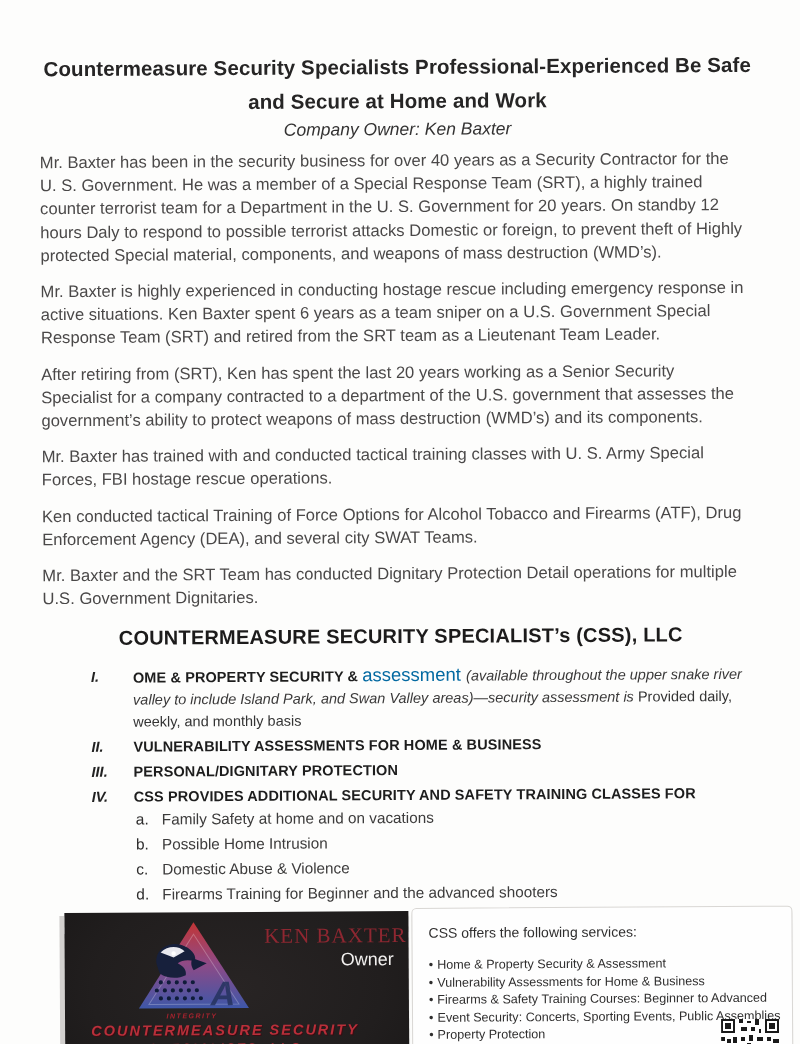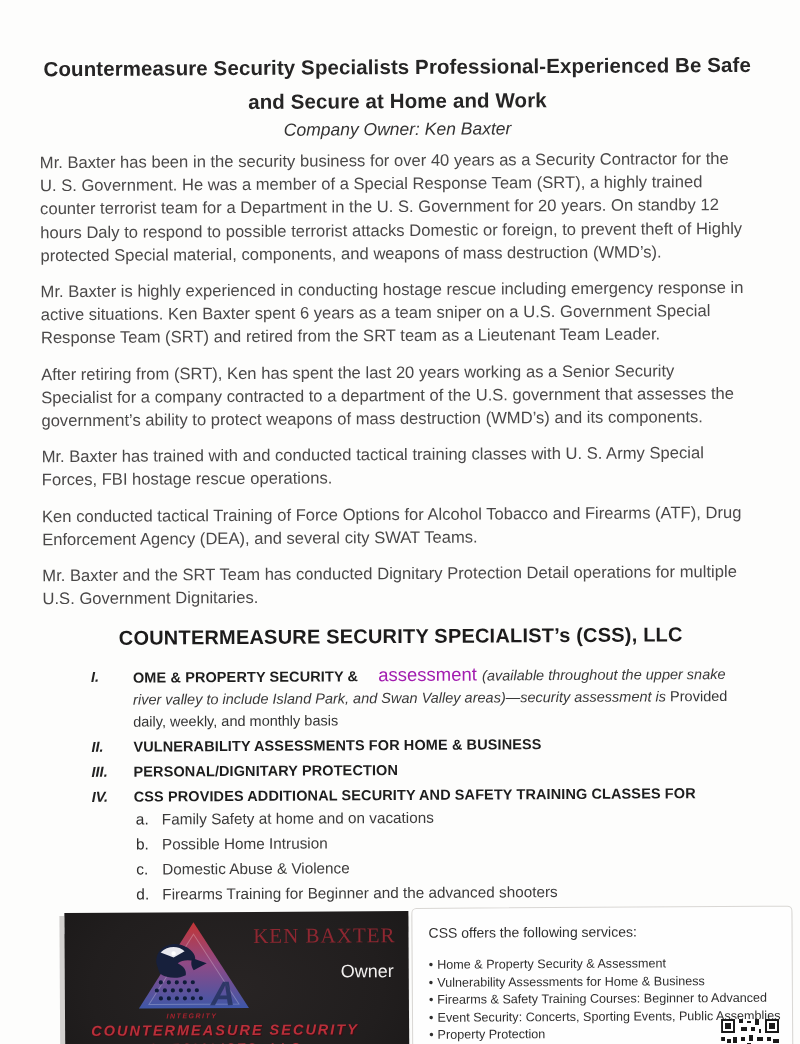--- a/index.html
+++ b/index.html
@@ -42,48 +42,48 @@
   }
   .roman-list { margin-left: 48px; }
   .roman-item { display: flex; margin-bottom: 3px; }
   .roman-num {
     flex: 0 0 42px;
     font-style: italic; font-weight: bold;
     font-size: 14.5px; color: #222; line-height: 22px;
   }
   .roman-text { flex: 1; font-size: 14.5px; line-height: 22px; color: #333; padding-right: 16px; }
   .roman-text .b-label { font-weight: bold; color: #1d1d1d; letter-spacing: 0.1px; }
-  .roman-text .big-word { font-size: 18.5px; color: #a21caf; margin-left: 16px; }
+  .roman-text .big-word { font-size: 18.5px; color: #0369a1; }
   .roman-text .it { font-style: italic; color: #3a3939; }
   .letter-list { margin-left: 92px; margin-top: 3px; }
   .letter-item { display: flex; margin-bottom: 7px; }
   .letter-num { flex: 0 0 26px; font-size: 15.5px; color: #2e2d2d; }
   .letter-text { font-size: 15.3px; color: #3c3b3b; }
 
   .cards-row {
     display: flex; align-items: flex-start;
     margin-top: 9px; margin-left: 20px;
     gap: 3px;
   }
   .biz-card {
     position: relative;
     width: 344px; height: 189px;
     background: radial-gradient(ellipse at 50% 40%, #282424 0%, #211e1e 60%, #191717 100%);
     box-shadow: -5px 3px 0 #d2d0ce, 0 4px 2px rgba(0,0,0,0.15);
     flex: 0 0 344px;
   }
   .logo-wrap { position: absolute; left: 62px; top: 8px; width: 130px; }
   .card-name {
-    position: absolute; right: 13px; top: 12px;
+    position: absolute; right: 2px; top: 12px;
     font-family: "Liberation Serif", serif;
     font-size: 21px; letter-spacing: 1px;
     color: #8e2731;
   }
   .card-role {
-    position: absolute; right: 15px; top: 50px;
+    position: absolute; right: 15px; top: 38px;
     font-size: 18px; color: #f2f0ef;
   }
   .card-company {
     position: absolute; left: 10px; top: 110px; width: 300px;
     text-align: center;
     font-style: italic; font-weight: bold;
     color: #b92f3a;
     text-shadow: 1px 1px 0 #3a0d12;
   }
   .card-company .co-line1 { font-size: 14.5px; letter-spacing: 2px; }

